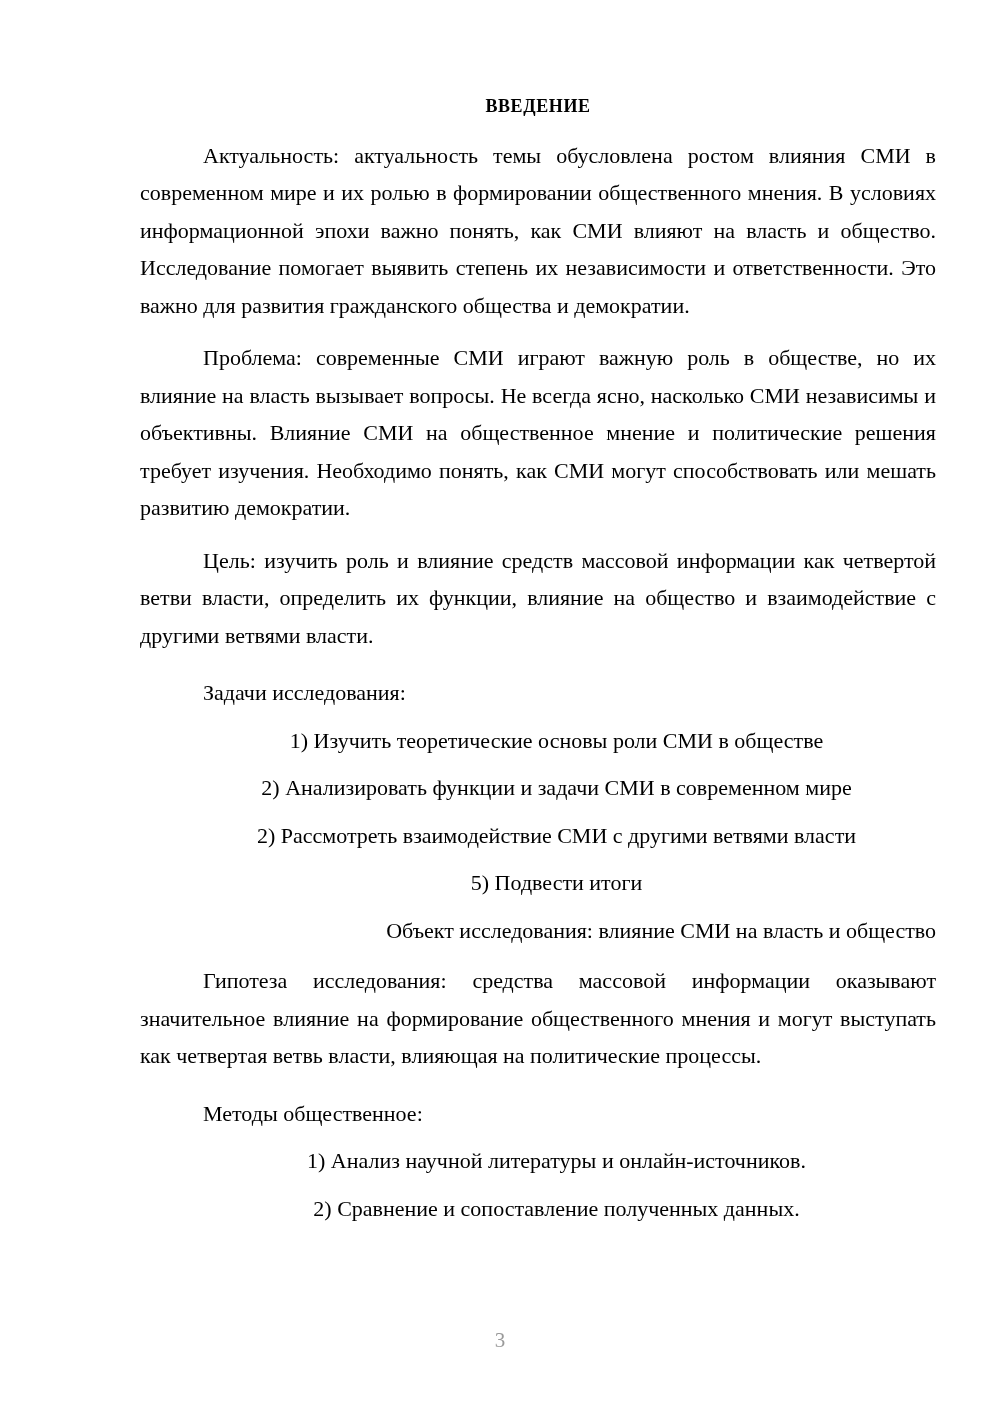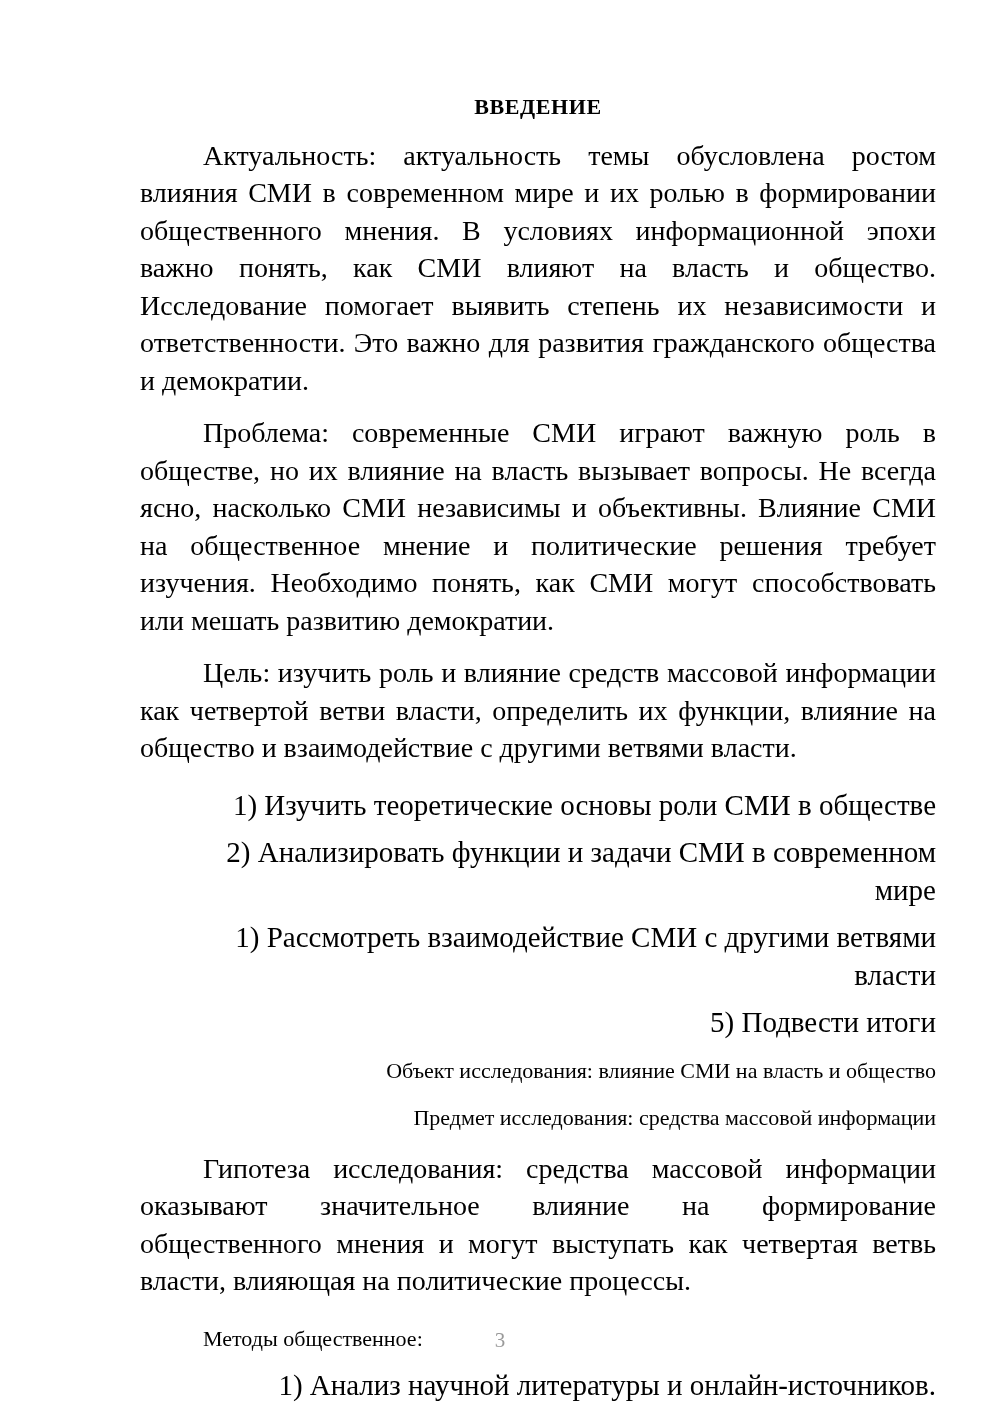--- a/index.html
+++ b/index.html
@@ -20,29 +20,29 @@
     box-sizing: border-box;
     overflow: hidden;
   }
   .content {
     position: absolute;
     left: 140px;
     top: 88px;
     width: 796px;
   }
   .doc-title {
-    font-size: 22px;
+    font-size: 18px;
     font-weight: bold;
     text-align: center;
     letter-spacing: 0.6px;
     line-height: 37.5px;
     margin: 0 0 11px 0;
   }
   .para {
-    font-size: 28px;
+    font-size: 22px;
     line-height: 37.5px;
     text-align: justify;
     text-justify: inter-word;
     text-indent: 63px;
     margin: 0 0 7px 0;
     hyphens: none;
   }
   .lead-line {
     font-size: 22px;
     line-height: 37.5px;
@@ -51,23 +51,23 @@
     margin: 0;
     padding-top: 5px;
     padding-bottom: 5px;
   }
   .list {
     list-style: none;
     margin: 0;
     padding: 0;
   }
   .list-item {
-    font-size: 29px;
+    font-size: 22px;
     line-height: 37.5px;
-    text-align: right;
+    text-align: center;
     padding-left: 37px;
     margin: 0;
     padding-top: 5px;
     padding-bottom: 5px;
   }
   .spaced-line {
     font-size: 22px;
     line-height: 37.5px;
     text-align: right;
     text-indent: 63px;
@@ -100,31 +100,31 @@
     <div class="gap-sm"></div>
 
     <p class="para">Проблема: современные СМИ играют важную роль в обществе, но их влияние на власть вызывает вопросы. Не всегда ясно, насколько СМИ независимы и объективны. Влияние СМИ на общественное мнение и политические решения требует изучения. Необходимо понять, как СМИ могут способствовать или мешать развитию демократии.</p>
 
     <div class="gap-sm"></div>
 
     <p class="para">Цель: изучить роль и влияние средств массовой информации как четвертой ветви власти, определить их функции, влияние на общество и взаимодействие с другими ветвями власти.</p>
 
     <div class="gap-sm"></div>
 
+    <p class="lead-line">Задачи исследования:</p>
 
     <ol class="list">
       <li class="list-item">1) Изучить теоретические основы роли СМИ в обществе</li>
       <li class="list-item">2) Анализировать функции и задачи СМИ в современном мире</li>
-      <li class="list-item">1) Рассмотреть взаимодействие СМИ с другими ветвями власти</li>
+      <li class="list-item">2) Рассмотреть взаимодействие СМИ с другими ветвями власти</li>
       <li class="list-item">5) Подвести итоги</li>
     </ol>
 
     <p class="spaced-line">Объект исследования: влияние СМИ на власть и общество</p>
 
-    <p class="spaced-line">Предмет исследования: средства массовой информации</p>
 
     <div class="gap-sm"></div>
 
     <p class="para">Гипотеза исследования: средства массовой информации оказывают значительное влияние на формирование общественного мнения и могут выступать как четвертая ветвь власти, влияющая на политические процессы.</p>
 
     <div class="gap-sm"></div>
 
     <p class="lead-line">Методы общественное:</p>
 
     <ol class="list">

